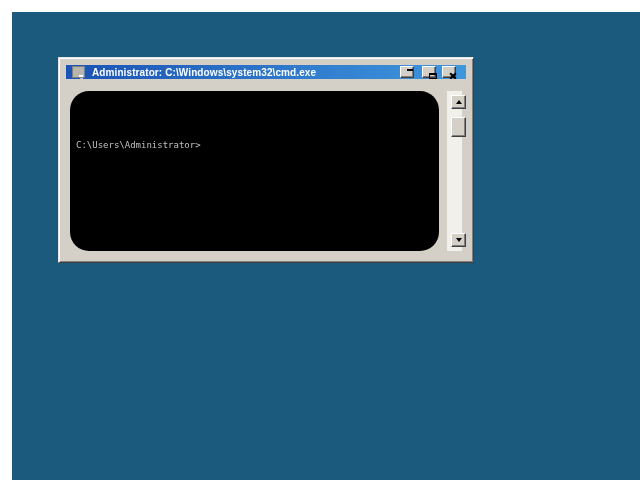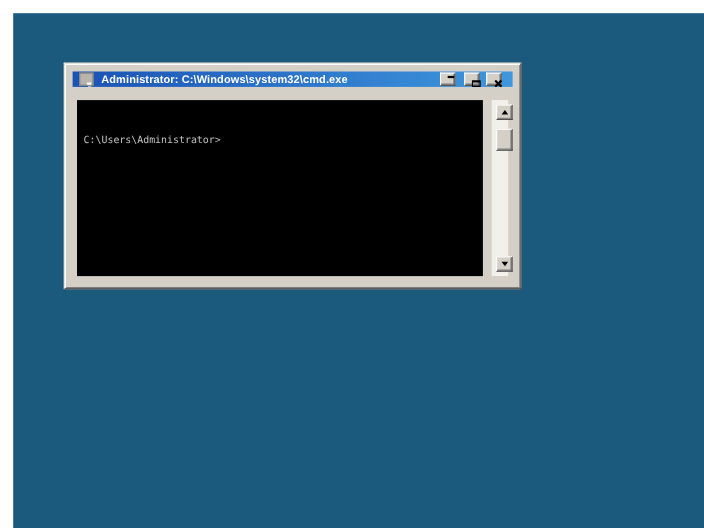--- a/index.html
+++ b/index.html
@@ -72,22 +72,22 @@
   .g-close::before { transform:rotate(45deg); }
   .g-close::after  { transform:rotate(-45deg); }
 
   
   .body-row { flex:1 1 auto; display:flex; min-height:0; }
   .console {
     flex:1 1 auto; background:#000000;
     color:#c0c0c0;
     font-family:"DejaVu Sans Mono", monospace;
     font-size:9px; line-height:12px;
-    padding:3px 2px;
-    white-space:pre; overflow:hidden;
+    padding:20px 2px;
+    white-space:pre; overflow:hidden;border-radius:19px;
   }
 
   
   .scrollbar {
     flex:0 0 15px; width:15px;
     background:#f1f0ea;
     display:flex; flex-direction:column;
   }
   .sb-btn {
     flex:0 0 14px; height:14px; width:15px;

